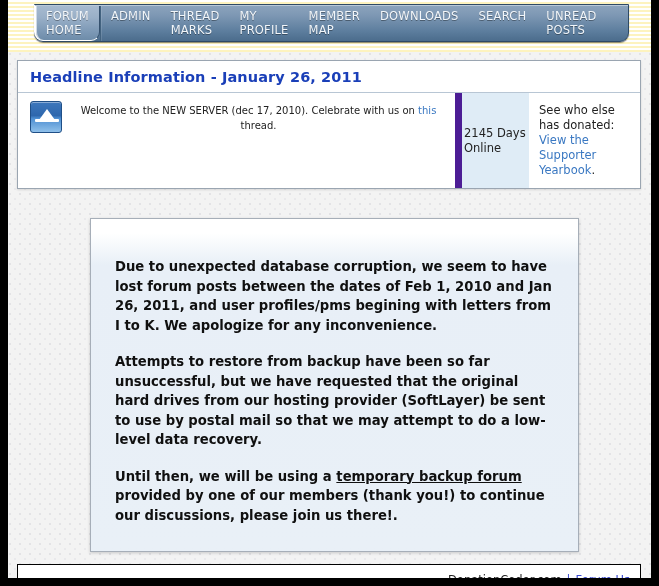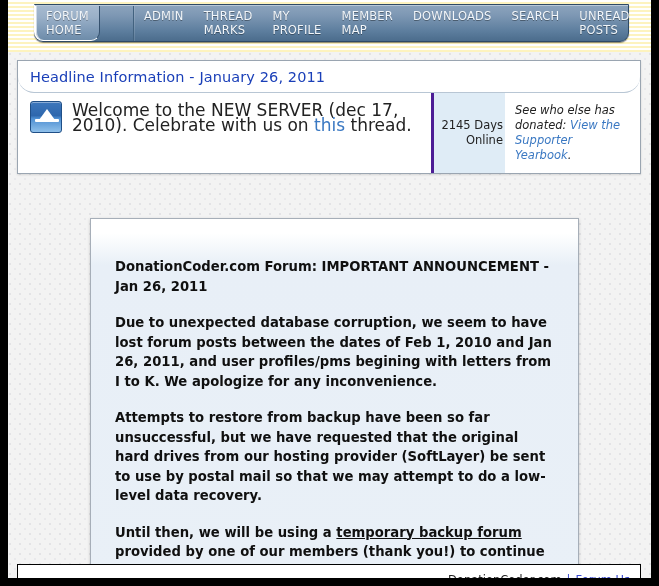--- a/index.html
+++ b/index.html
@@ -67,21 +67,21 @@
   }
   .tab.active {
     background: linear-gradient(to bottom, #a8bbd0 0%, #9ab0c8 35%, #7d99b6 75%, #6e8ca9 100%);
     border-left: 2px solid #ffffff;
     border-right: 1px solid #35516e;
     border-bottom: 1px solid #ffffff;
     border-radius: 0 0 9px 9px;
     margin-left: -1px;
     box-shadow: inset 1px 0 0 #cfdbe7;
   }
-  .tab.sep { border-left: 1px solid #42627f; box-shadow: inset 1px 0 0 rgba(255,255,255,0.12); margin-left: 33px; }
+  .tab.sep { border-left: 1px solid #42627f; box-shadow: inset 1px 0 0 rgba(255,255,255,0.12); }
 
   
   .content {
     position: relative;
     height: 534px;
     background-color: #f3f3f3;
     background-image:
       radial-gradient(circle at 2px 2px, #e3e3e6 1px, transparent 1.2px),
       radial-gradient(circle at 7px 7px, #e9e9ec 1px, transparent 1.2px);
     background-size: 10px 10px, 10px 10px;
@@ -93,26 +93,25 @@
     position: absolute;
     left: 9px; top: 8px;
     width: 624px;
     background: #ffffff;
     border: 1px solid #9aa5b1;
     box-shadow: 0 1px 2px rgba(0,0,0,0.12);
   }
   .headline-title {
     padding: 8px 12px 7px 12px;
     font-size: 14.5px;
-    font-weight: normal;
+    font-weight: bold;
     color: #1a3fb8;
     letter-spacing: 0.1px;
     border-bottom: 1px solid #b8c6d4;
     background: #ffffff;
-    border-radius: 16px;
   }
   .headline-body {
     display: flex;
     align-items: stretch;
     min-height: 52px;
   }
   .hb-icon-cell {
     padding: 8px 6px 8px 12px;
     display: flex;
     align-items: flex-start;
@@ -138,44 +137,44 @@
     content: "";
     position: absolute;
     left: 4px; top: 17px;
     width: 24px; height: 3px;
     background: #ffffff;
     border-radius: 1px;
   }
   .hb-text-cell {
     flex: 1;
     padding: 10px 10px 10px 4px;
-    font-size: 17px;
+    font-size: 10px;
     line-height: 15px;
     color: #222222;
+    text-align: center;
   }
   .hb-days-cell {
     width: 74px;
     background: #dfecf6;
-    border-left: 3px solid #4c1d95;
+    border-left: 7px solid #4c1d95;
     display: flex;
     align-items: center;
     justify-content: center;
-    text-align: right;
+    text-align: left;
     font-size: 11.5px;
     line-height: 15px;
     color: #222222;
     padding: 4px 2px;
   }
   .hb-donate-cell {
-    width: 135px;
+    width: 111px;
     padding: 10px 10px 10px 10px;
     font-size: 11.5px;
     line-height: 15px;
     color: #222222;
-    font-style: italic;
   }
   a.lnk { color: #3a78c2; text-decoration: none; cursor: pointer; }
 
   
   .announce {
     position: absolute;
     left: 82px; top: 166px;
     width: 489px;
     min-height: 334px;
     border: 1px solid #a6aeb8;
@@ -264,21 +263,20 @@
         </div>
 
         <div class="hb-donate-cell">
           <span>See who else has donated: </span><a class="lnk">View the Supporter Yearbook</a><span>.</span>
         </div>
 
       </div>
     </div>
 
     <div class="announce">
-      <p>DonationCoder.com Forum: IMPORTANT ANNOUNCEMENT - Jan 26, 2011</p>
       <p>Due to unexpected database corruption, we seem to have lost forum posts between the dates of Feb 1, 2010 and Jan 26, 2011, and user profiles/pms begining with letters from I to K. We apologize for any inconvenience.</p>
       <p>Attempts to restore from backup have been so far unsuccessful, but we have requested that the original hard drives from our hosting provider (SoftLayer) be sent to use by postal mail so that we may attempt to do a low-level data recovery.</p>
       <p><span>Until then, we will be using a </span><a class="ulnk">temporary backup forum</a><span> provided by one of our members (thank you!) to continue our discussions, please join us there!.</span></p>
     </div>
 
     <div class="linkbar">
       <span>DonationCoder.com</span>
       <span class="sep-pipe">|</span>
       <a class="lnk" style="color:#3a4ad0;">Forum Us</a>
     </div>

